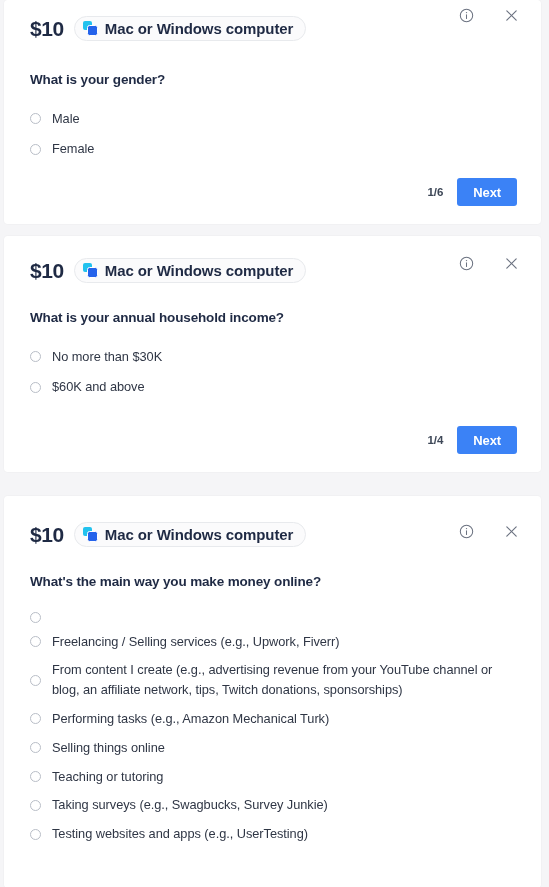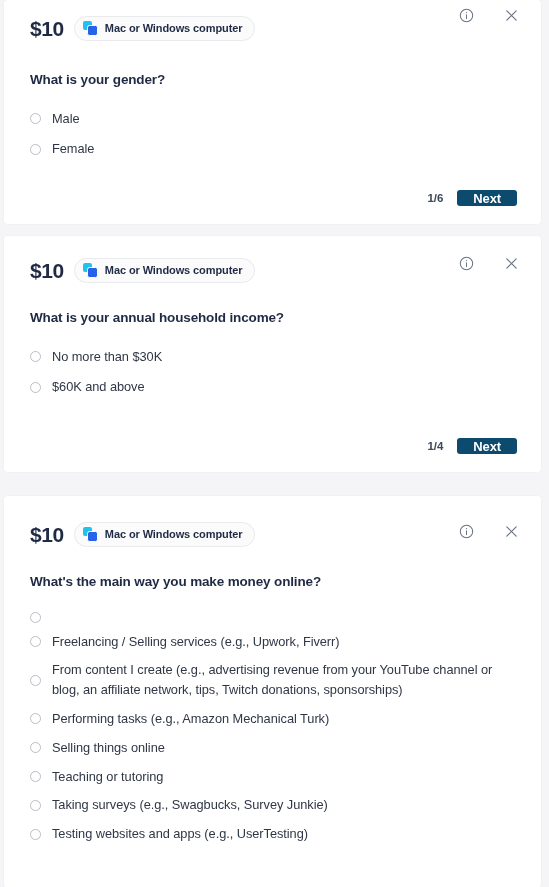--- a/index.html
+++ b/index.html
@@ -62,21 +62,21 @@
     display: inline-flex;
     align-items: center;
     gap: 7px;
     background: #fbfbfc;
     border: 1px solid #e8eaed;
     border-radius: 999px;
     padding: 5px 12px 5px 8px;
     height: 25px;
   }
   .badge-label {
-    font-size: 11px;
+    font-size: 15px;
     font-weight: bold;
     color: #1f2a44;
     white-space: nowrap;
     letter-spacing: -0.1px;
     text-align: right;
   }
 
   .device-icon {
     width: 15px;
     height: 15px;
@@ -176,29 +176,29 @@
     gap: 14px;
     margin-top: 8px;
   }
   .counter {
     font-size: 11.5px;
     font-weight: bold;
     color: #3d4757;
     letter-spacing: -0.1px;
   }
   .next-btn {
-    background: #0c4a6e;
+    background: #3b82f6;
     color: #ffffff;
     border: none;
     border-radius: 3px;
     font-family: "Liberation Sans", sans-serif;
     font-size: 13px;
     font-weight: bold;
     padding: 0 16px;
-    height: 16px;
+    height: 28px;
     cursor: pointer;
     letter-spacing: -0.1px;
   }
 </style>
 </head>
 <body>
 
 <div class="screen">
 
   <section class="card card-1">

